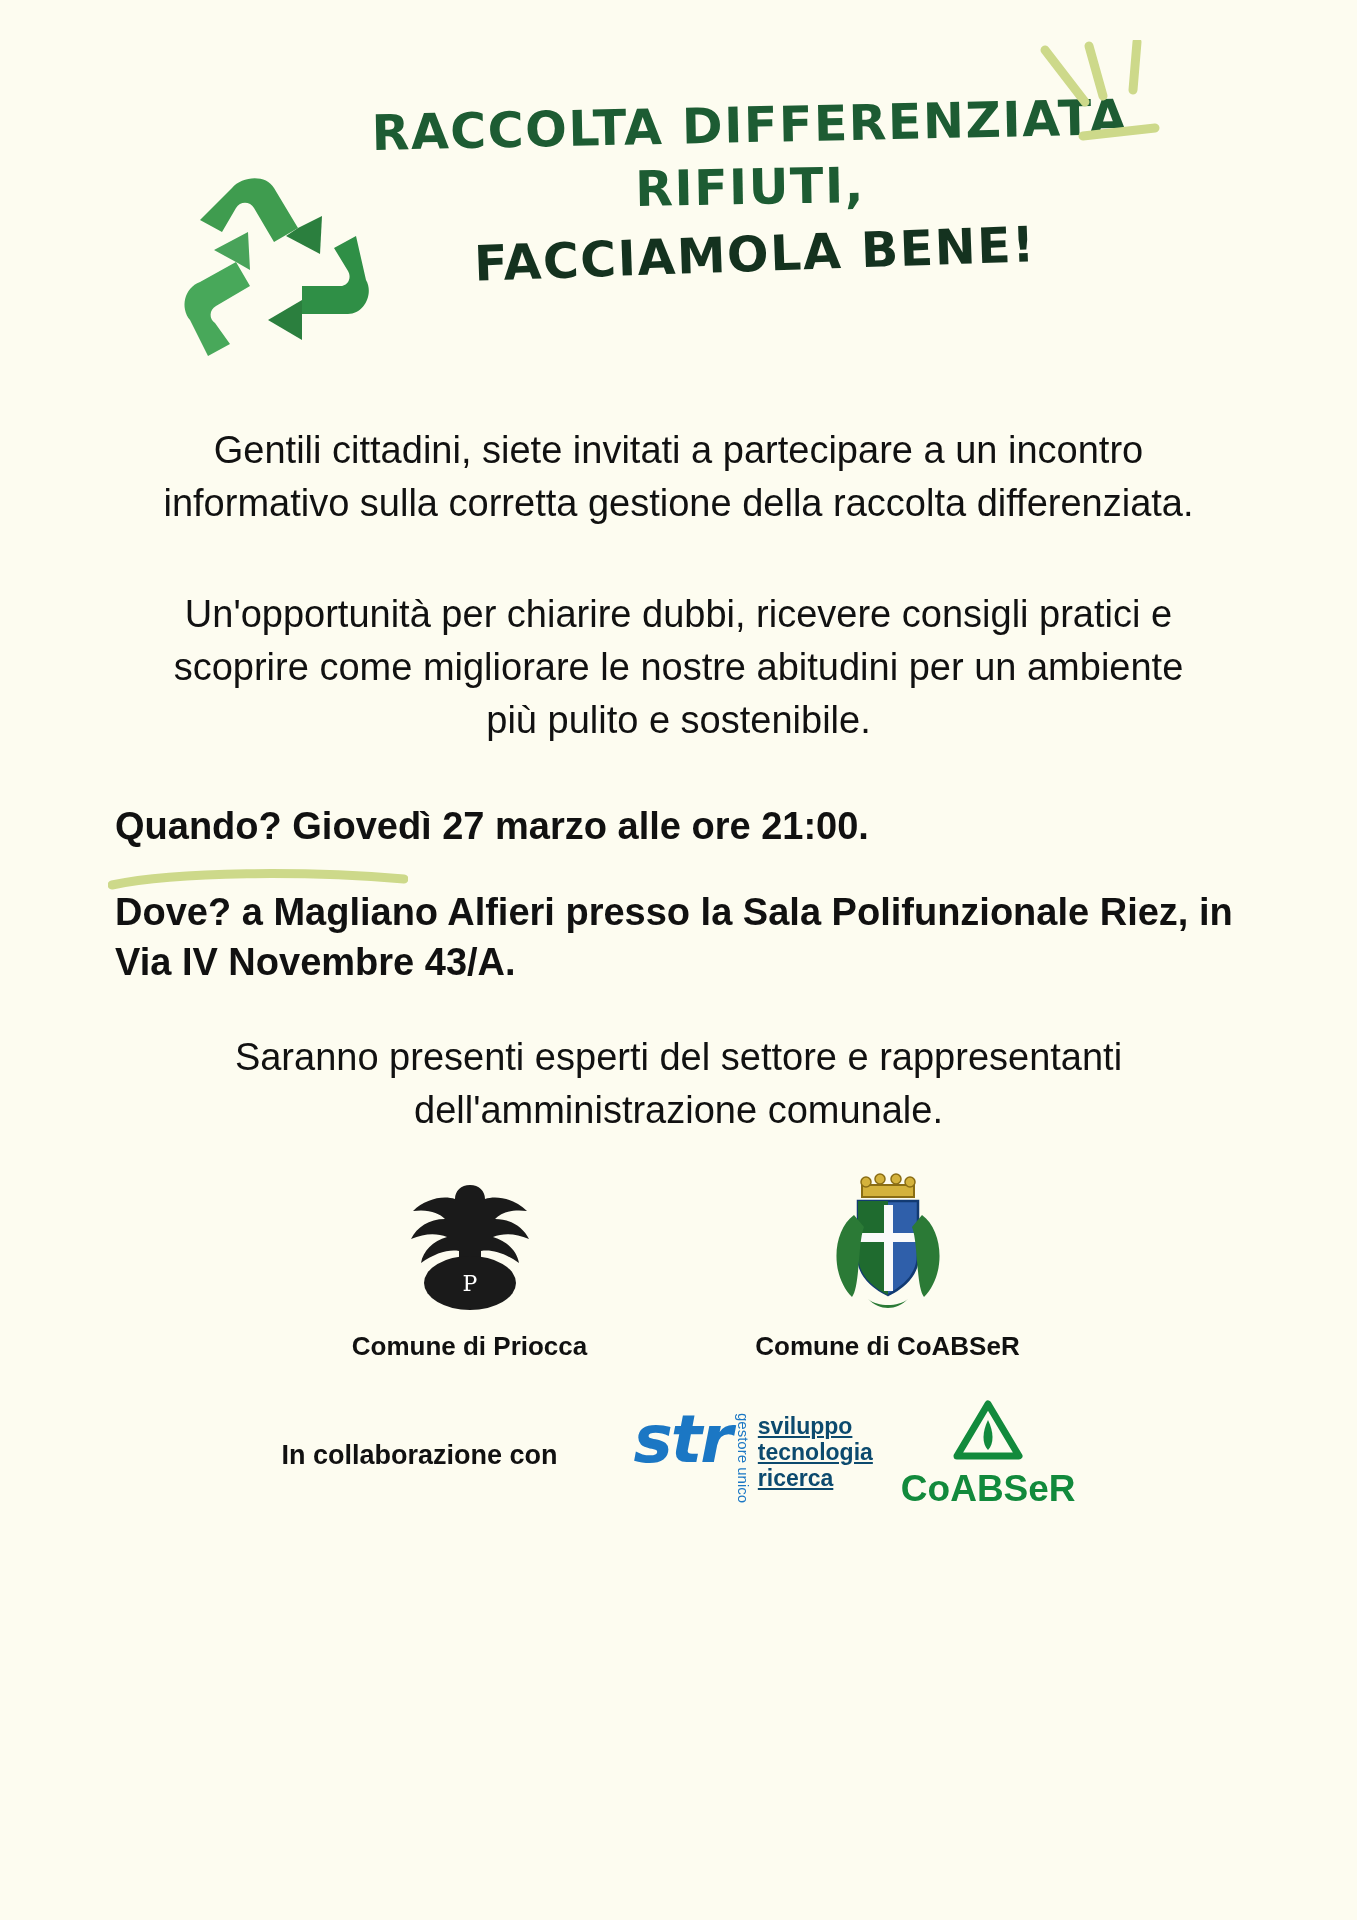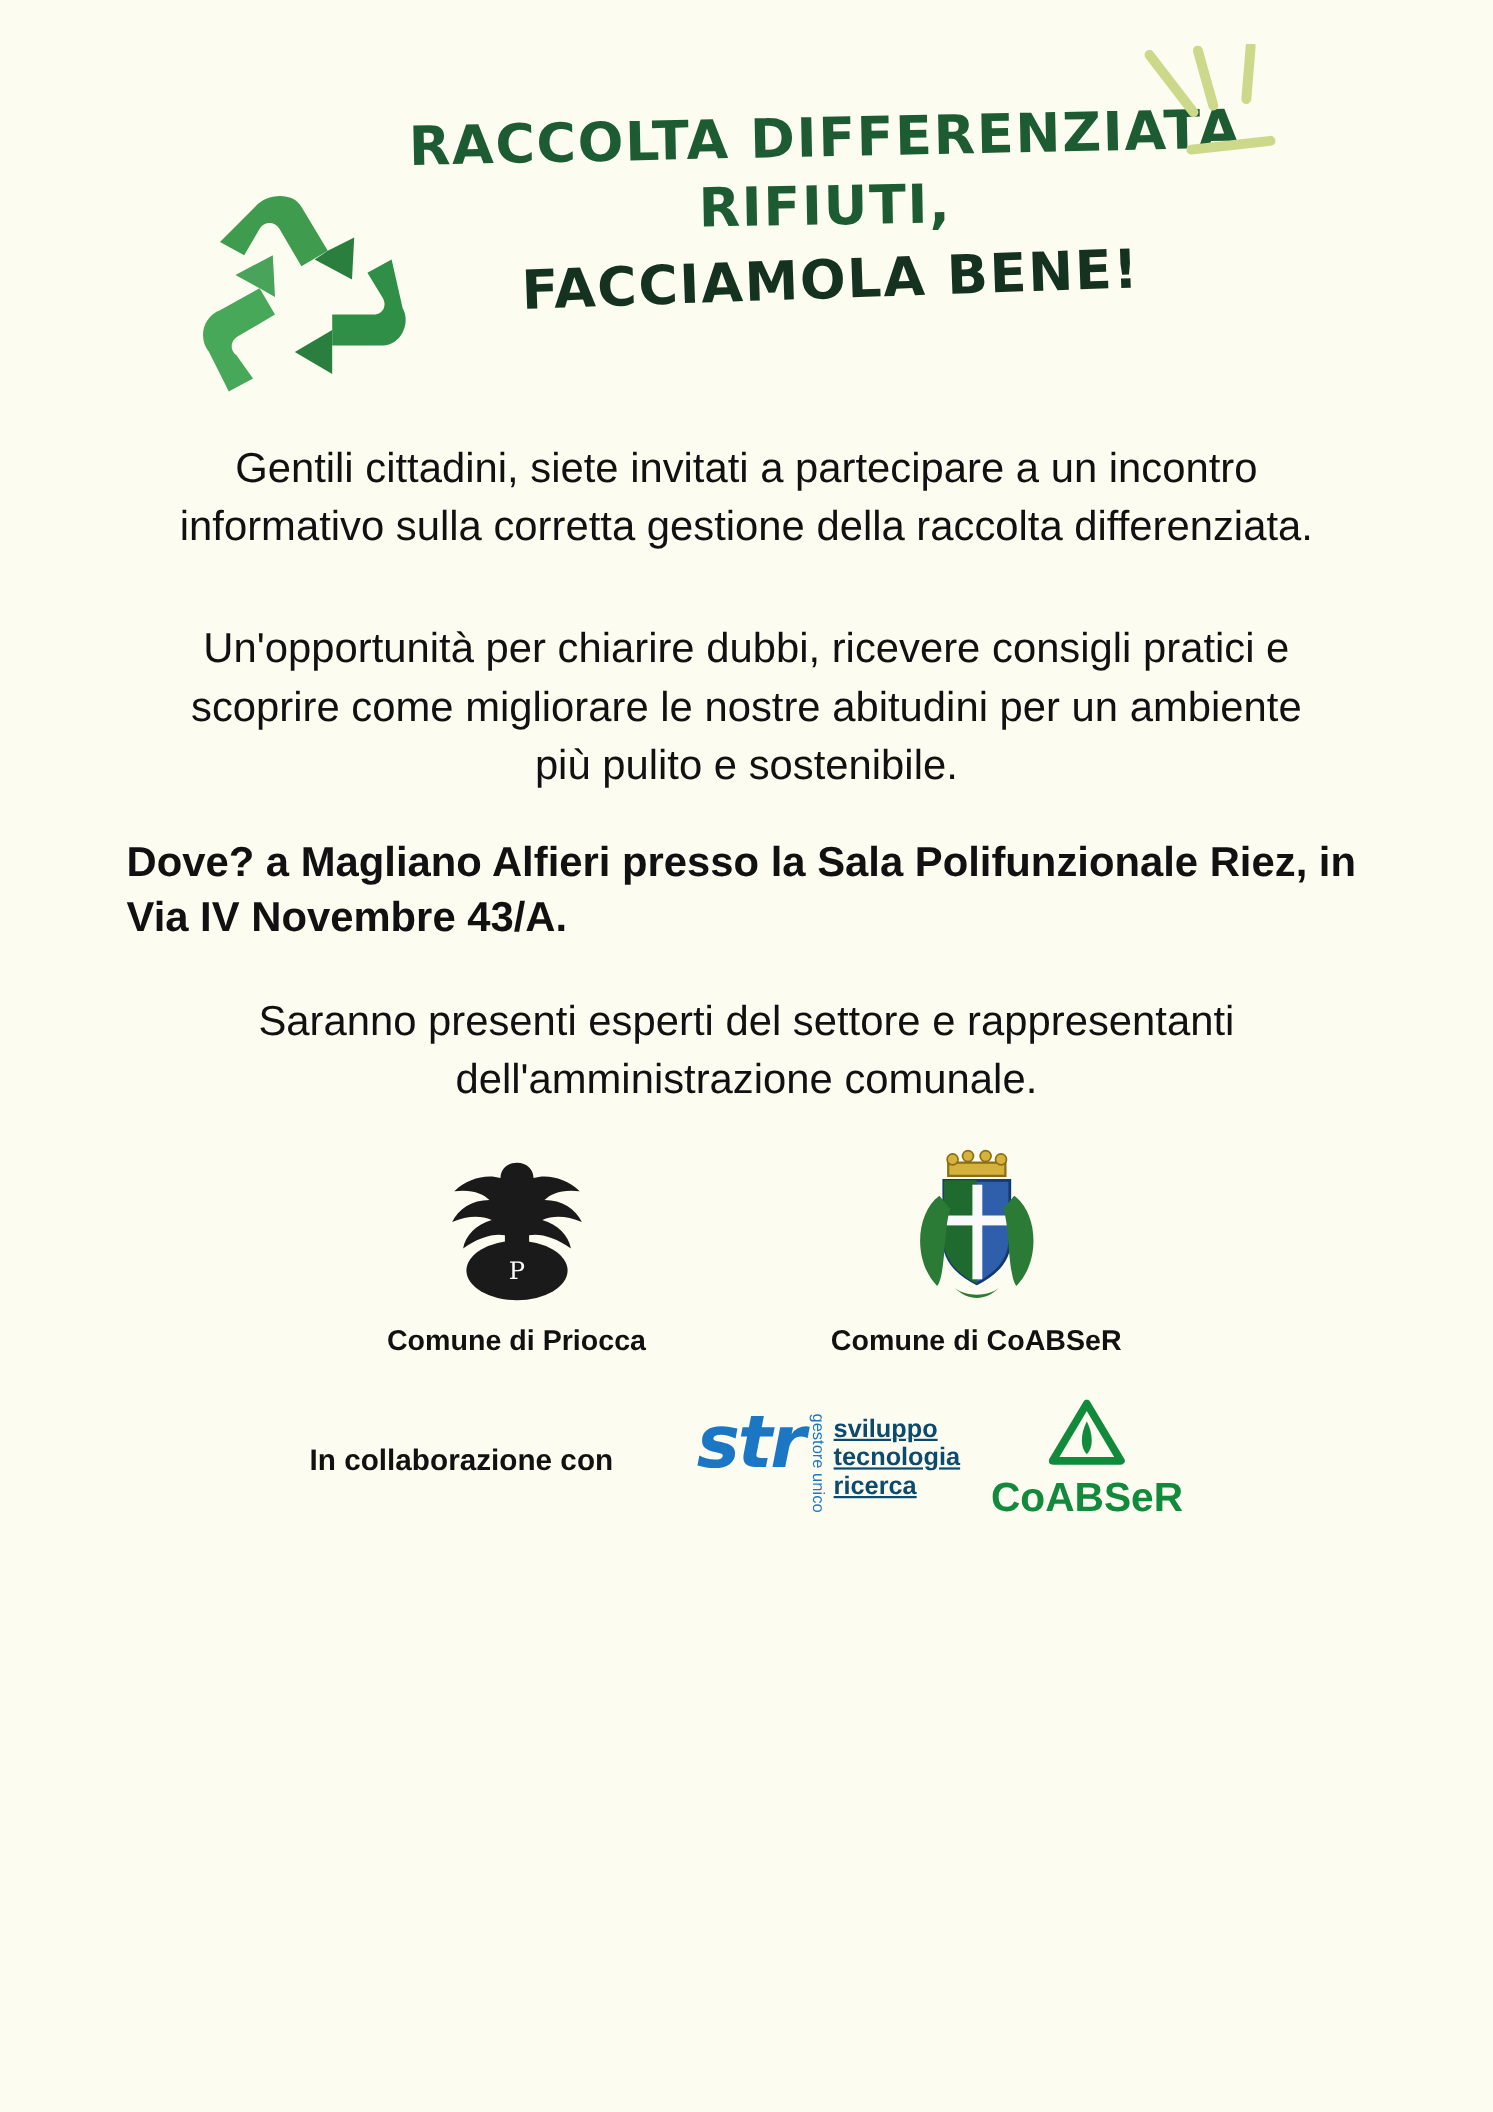--- a/index.html
+++ b/index.html
@@ -80,21 +80,21 @@
     text-align: center;
     font-size: 38px;
     line-height: 53px;
     color: #111;
     font-family: "Liberation Sans", sans-serif;
   }
   .para {
     margin: 0 auto;
     padding: 0 30px;
   }
-  .p1 { margin-top: 0; width: 1110px; }
+  .p1 { margin-top: 24px; width: 1110px; }
   .p2 { margin-top: 58px; width: 1050px; }
 
   .infoline {
     font-weight: bold;
     font-size: 38px;
     line-height: 50px;
     color: #111;
     text-align: left;
     padding-left: 55px;
     position: relative;
@@ -234,20 +234,28 @@
       </svg>
     </div>
   </div>
 
   <div class="body-text">
 
     <p class="para p1">Gentili cittadini, siete invitati a partecipare a un incontro informativo sulla corretta gestione della raccolta differenziata.</p>
 
     <p class="para p2">Un'opportunità per chiarire dubbi, ricevere consigli pratici e scoprire come migliorare le nostre abitudini per un ambiente più pulito e sostenibile.</p>
 
+    <div class="infoline when">
+      <span>Quando? Giovedì 27 marzo alle ore 21:00.</span>
+      <span class="underline-swoosh">
+        <svg viewBox="0 0 300 22" width="300" height="22" aria-hidden="true">
+          <path d="M4 16 C70 2, 200 2, 296 10" stroke="#cdd98a" stroke-width="9" fill="none" stroke-linecap="round"></path>
+        </svg>
+      </span>
+    </div>
 
     <div class="infoline where">
       <span>Dove? a Magliano Alfieri presso la Sala Polifunzionale Riez, in Via IV Novembre 43/A.</span>
     </div>
 
     <p class="para p3">Saranno presenti esperti del settore e rappresentanti dell'amministrazione comunale.</p>
 
   </div>
 
   <div class="comuni">

